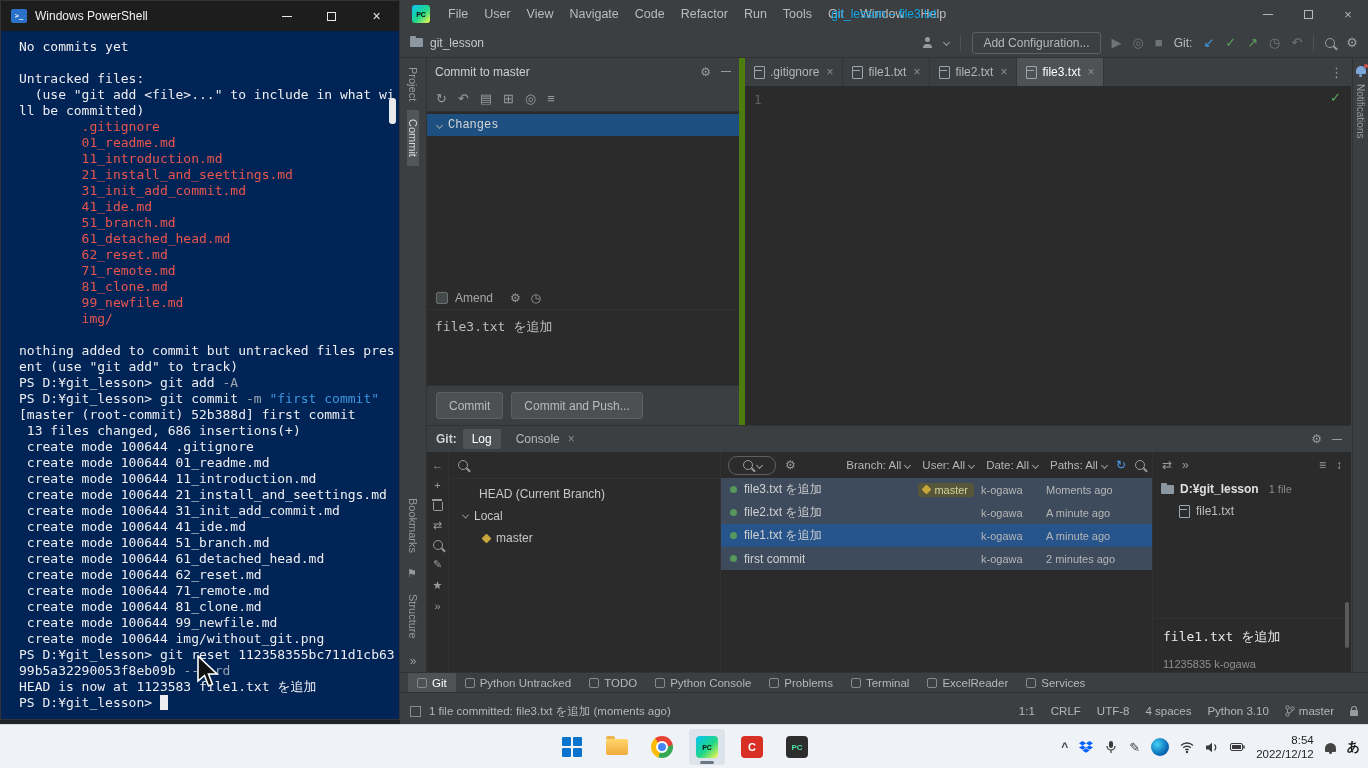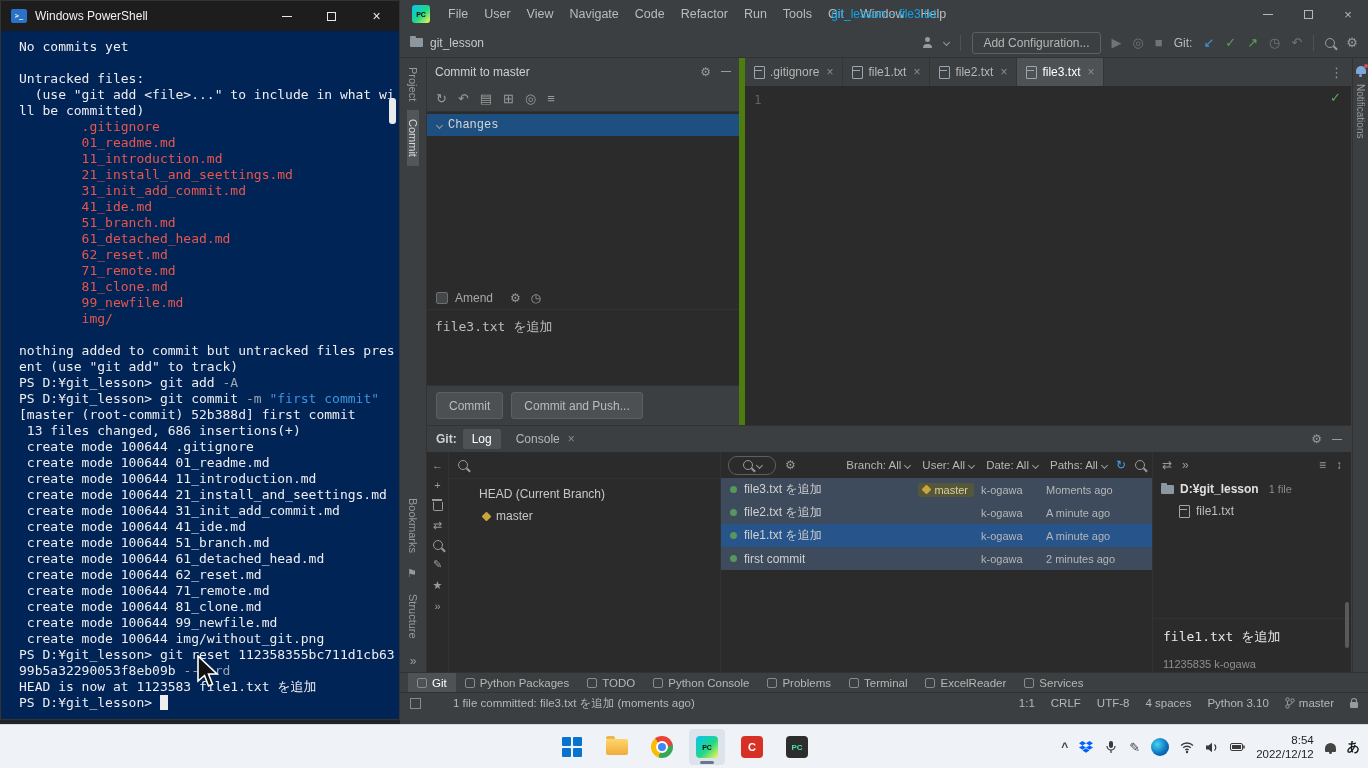--- a/index.html
+++ b/index.html
@@ -140,21 +140,21 @@
   .details-bottom{margin-top:auto;border-top:1px solid #323232;padding:9px 10px 2px;}
   .dmsg{font-family:"DejaVu Sans Mono",monospace;font-size:13px;color:#e6e6e6;}
   .dmeta{margin-top:12px;font-size:11px;color:#8f8f8f;white-space:nowrap;overflow:hidden;}
   .details-scroll{position:absolute;right:2px;top:150px;width:4px;height:46px;background:#5a5a5a;border-radius:2px;}
 
   
   .toolbtn-bar{position:absolute;left:0;right:0;top:672px;height:20px;border-top:1px solid #323232;background:#3c3f41;display:flex;align-items:center;padding-left:8px;}
   .toolbtn{display:flex;align-items:center;gap:5px;padding:0 9px;height:20px;font-size:11.5px;color:#b6b6b6;}
   .toolbtn.active{background:#4e5254;color:#ffffff;}
   .tbicon{width:8px;height:8px;border:1px solid #8a8a8a;border-radius:2px;}
-  .status-bar{position:absolute;left:0;right:0;top:692px;height:20px;border-top:1px solid #323232;background:#3c3f41;display:flex;align-items:center;padding:0 10px;font-size:11.5px;color:#b6b6b6;gap:24px;}
+  .status-bar{position:absolute;left:0;right:0;top:692px;height:20px;border-top:1px solid #323232;background:#3c3f41;display:flex;align-items:center;padding:8px 10px;font-size:11.5px;color:#b6b6b6;}
   .sb-layout{width:9px;height:9px;border:1px solid #8a8a8a;margin-right:8px;}
   .sb-right{margin-left:auto;display:flex;align-items:center;gap:16px;}
   .icon-lock{display:inline-block;width:8px;height:6px;background:#9a9a9a;border-radius:1px;position:relative;margin-top:4px;}
   .icon-lock::before{content:'';position:absolute;top:-4px;left:1px;width:4px;height:4px;border:1.4px solid #9a9a9a;border-bottom:none;border-radius:3px 3px 0 0;}
   .branch-svg{display:inline-block;}
 
   
   .taskbar{position:absolute;left:0;top:724px;width:1368px;height:44px;background:#eff3f8;border-top:1px solid #d7dbe0;}
   .tb-center{position:absolute;left:554px;top:0;height:44px;display:flex;align-items:center;gap:9px;}
   .tb-app{width:36px;height:36px;display:flex;align-items:center;justify-content:center;border-radius:4px;position:relative;}
@@ -373,20 +373,24 @@
           <span>★</span>
           <span>»</span>
         </div>
         <div class="branches-pane">
           <div class="branch-search">
             <span class="icon-mag"></span>
           </div>
           <div class="branch-tree">
               <div class="brow ind1">
                 <span class="bl">HEAD (Current Branch)</span>
+              </div>
+              <div class="brow ind0">
+                <span class="chev sm dn"></span>
+                <span class="bl">Local</span>
               </div>
               <div class="brow ind2">
                 <span class="tagicon"></span>
                 <span class="bl">master</span>
               </div>
             </div>
         </div>
         <div class="commits-pane">
           <div class="filter-row">
             <span class="search-pill">
@@ -477,21 +481,21 @@
       </div>
     </div>
 
     <div class="toolbtn-bar">
         <div class="toolbtn active">
           <span class="tbicon"></span>
           <span class="tblabel">Git</span>
         </div>
         <div class="toolbtn">
           <span class="tbicon"></span>
-          <span class="tblabel">Python Packages</span>
+          <span class="tblabel">Python Untracked</span>
         </div>
         <div class="toolbtn">
           <span class="tbicon"></span>
           <span class="tblabel">TODO</span>
         </div>
         <div class="toolbtn">
           <span class="tbicon"></span>
           <span class="tblabel">Python Console</span>
         </div>
         <div class="toolbtn">

